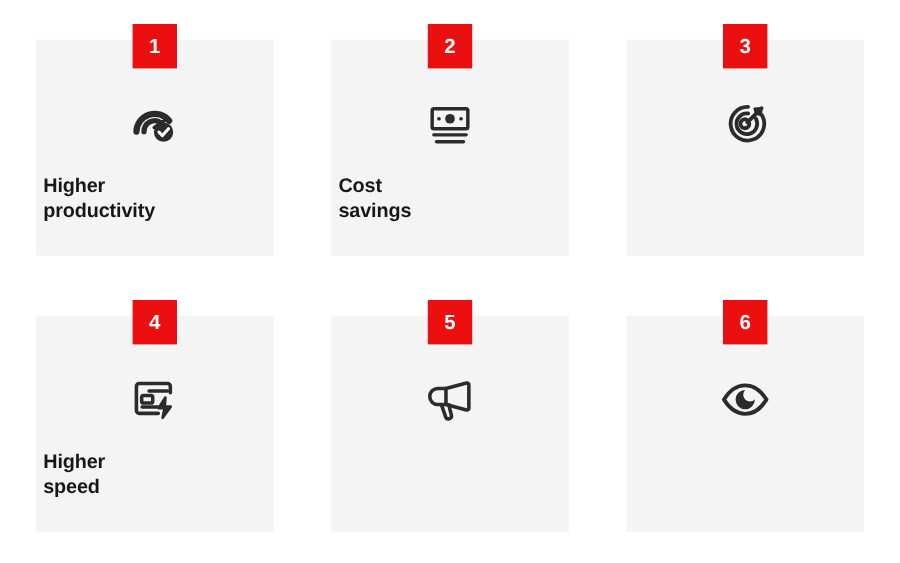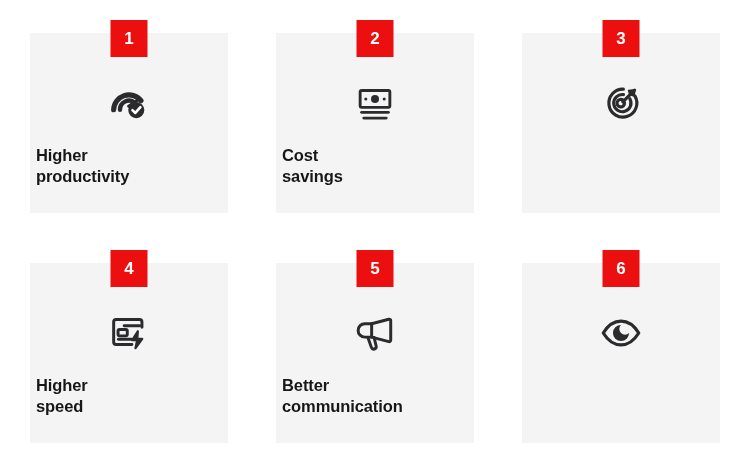--- a/index.html
+++ b/index.html
@@ -153,22 +153,20 @@
 
   <div class="benefit-card">
     <div class="badge">5</div>
     <div class="icon-wrap">
       <svg viewBox="0 0 48 48" fill="none" xmlns="http://www.w3.org/2000/svg">
         <path d="M20.5 14.3 L38.4 9.6 A1.6 1.6 0 0 1 40.4 11.2 V31.4 A1.6 1.6 0 0 1 38.4 33 L20.5 28.3 Z" stroke="#2b2b2e" stroke-width="3.1" stroke-linejoin="round" fill="none"></path>
         <path d="M20.8 14.3 H13.4 A6.3 6.3 0 0 0 13.4 28.3 H20.8" stroke="#2b2b2e" stroke-width="3.1" stroke-linejoin="round" stroke-linecap="round" fill="none"></path>
         <path d="M16.6 28.6 L20.2 39 A2.6 2.6 0 0 0 25.2 37.6 L23 28.6" stroke="#2b2b2e" stroke-width="3.1" stroke-linejoin="round" stroke-linecap="round" fill="none"></path>
       </svg>
     </div>
-    <div class="card-label">Better
-communication</div>
   </div>
 
   <div class="benefit-card">
     <div class="badge">6</div>
     <div class="icon-wrap">
       <svg viewBox="0 0 48 48" fill="none" xmlns="http://www.w3.org/2000/svg">
         <path d="M5.5 24 C11 15 17.6 11.6 24 11.6 C30.4 11.6 37 15 42.5 24 C37 33 30.4 36.4 24 36.4 C17.6 36.4 11 33 5.5 24 Z" stroke="#2b2b2e" stroke-width="3.4" stroke-linejoin="round" fill="none"></path>
         <path d="M24 15.6 A8.4 8.4 0 1 0 32.4 24 A5.2 5.2 0 0 1 24 15.6 Z" fill="#2b2b2e"></path>
       </svg>
     </div>

